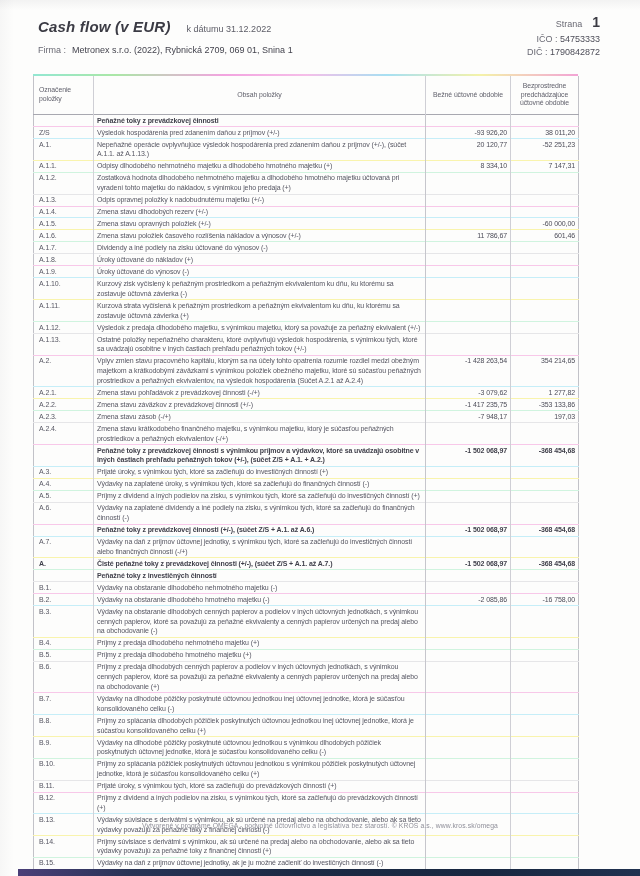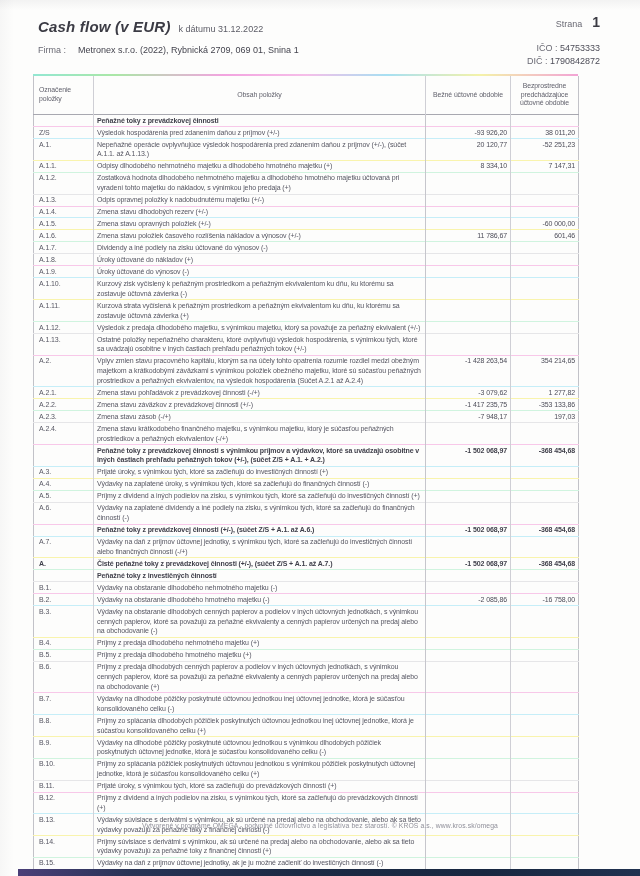--- a/index.html
+++ b/index.html
@@ -15,27 +15,27 @@
     background:
       linear-gradient(180deg,rgba(120,120,130,0.08),rgba(0,0,0,0) 10px),
       linear-gradient(90deg,rgba(120,120,130,0.05),rgba(0,0,0,0) 14px);
   }
   .page{position:absolute;left:0;top:0;width:640px;height:876px;}
 
   
   .doc-header{position:absolute;left:38px;top:18px;right:40px;}
   .title-line{white-space:nowrap;}
   .doc-title{font-size:15px;font-weight:bold;color:#3b3b44;letter-spacing:0.2px;font-style:italic;}
-  .doc-subtitle{font-size:9px;color:#5c5c66;margin-left:8px;}
+  .doc-subtitle{font-size:9px;color:#5c5c66;margin-left:16px;}
   .firm-line{margin-top:9px;font-size:9px;}
-  .firm-label{color:#6a6a74;margin-right:12px;}
+  .firm-label{color:#6a6a74;margin-right:6px;}
   .firm-value{font-weight:normal;color:#44444e;}
 
   .page-meta{position:absolute;top:16px;right:40px;text-align:right;font-size:9px;color:#5c5c66;line-height:13px;}
-  .page-meta .strana-row{margin-bottom:11px;}
+  .page-meta .strana-row{margin-bottom:2px;}
   .page-num{font-size:14px;font-weight:bold;color:#3b3b44;margin-left:10px;}
   .meta-label{color:#6a6a74;}
   .meta-value{color:#4d4d58;}
 
   
   .table-wrap{position:absolute;left:33px;top:74px;width:545px;}
   .scanline-top{
     height:2px;width:100%;
     background:linear-gradient(90deg,#6fe0c4,#8fe08a 15%,#ef86d6 35%,#f3a8e2 50%,#8ad6ef 65%,#f1ef8d 82%,#ef86c8);
     opacity:.75;

